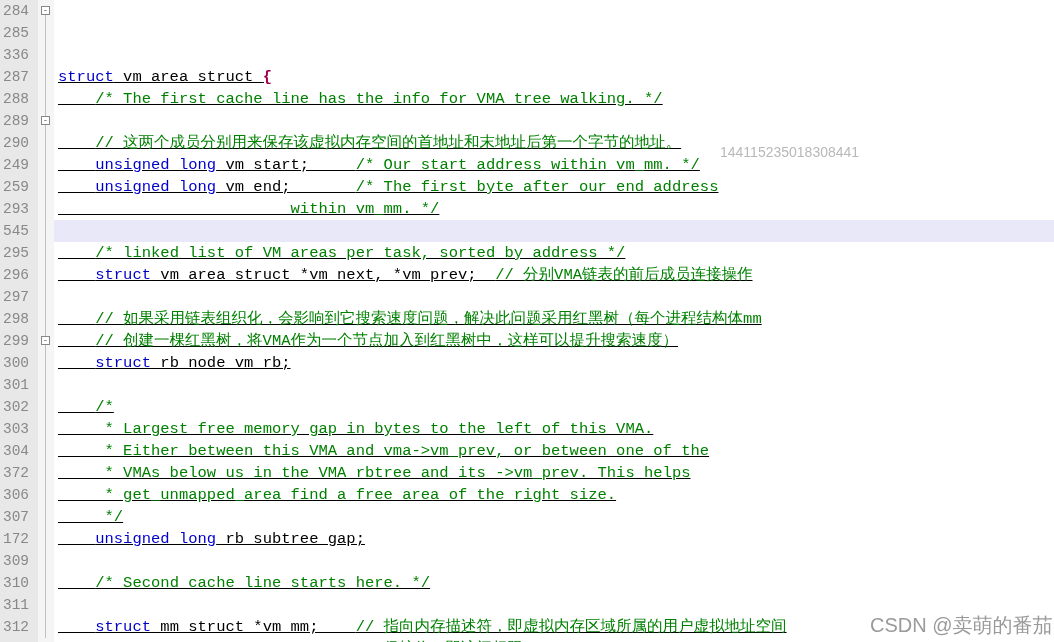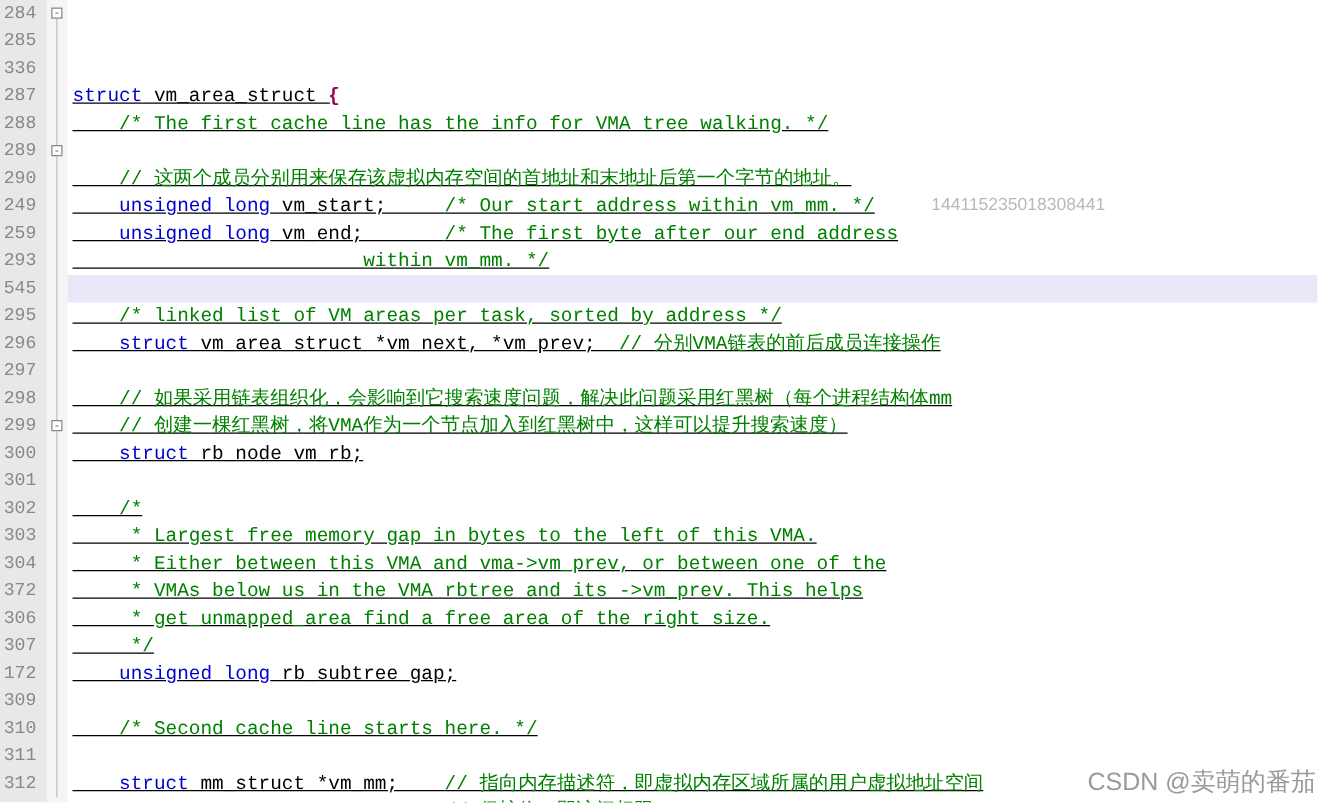--- a/index.html
+++ b/index.html
@@ -126,14 +126,14 @@
       <div class="fold-mark" style="top: 6px;">-</div>
       <div class="fold-mark" style="top: 116px;">-</div>
       <div class="fold-mark" style="top: 336px;">-</div>
     </div>
   <div class="code" id="code">
     <div class="highlight-line" id="hl" style="top: 220px;"></div>
     <div class="code-content" id="code-content"><div class="line"><span class="kw">struct</span><span class="ident"> vm_area_struct </span><span class="br">{</span></div><div class="line"><span class="txt">    </span><span class="cm">/* The first cache line has the info for VMA tree walking. */</span></div><div class="line"></div><div class="line"><span class="txt">    </span><span class="cm">// 这两个成员分别用来保存该虚拟内存空间的首地址和末地址后第一个字节的地址。</span></div><div class="line"><span class="txt">    </span><span class="kw">unsigned long</span><span class="ident"> vm_start;     </span><span class="cm">/* Our start address within vm_mm. */</span></div><div class="line"><span class="txt">    </span><span class="kw">unsigned long</span><span class="ident"> vm_end;       </span><span class="cm">/* The first byte after our end address</span></div><div class="line"><span class="cm">                         within vm_mm. */</span></div><div class="line"></div><div class="line"><span class="txt">    </span><span class="cm">/* linked list of VM areas per task, sorted by address */</span></div><div class="line"><span class="txt">    </span><span class="kw">struct</span><span class="ident"> vm_area_struct *vm_next, *vm_prev;  </span><span class="cm">// 分别VMA链表的前后成员连接操作</span></div><div class="line"></div><div class="line"><span class="txt">    </span><span class="cm">// 如果采用链表组织化，会影响到它搜索速度问题，解决此问题采用红黑树（每个进程结构体mm</span></div><div class="line"><span class="txt">    </span><span class="cm">// 创建一棵红黑树，将VMA作为一个节点加入到红黑树中，这样可以提升搜索速度）</span></div><div class="line"><span class="txt">    </span><span class="kw">struct</span><span class="ident"> rb_node vm_rb;</span></div><div class="line"></div><div class="line"><span class="txt">    </span><span class="cm">/*</span></div><div class="line"><span class="cm">     * Largest free memory gap in bytes to the left of this VMA.</span></div><div class="line"><span class="cm">     * Either between this VMA and vma-&gt;vm_prev, or between one of the</span></div><div class="line"><span class="cm">     * VMAs below us in the VMA rbtree and its -&gt;vm_prev. This helps</span></div><div class="line"><span class="cm">     * get_unmapped_area find a free area of the right size.</span></div><div class="line"><span class="cm">     */</span></div><div class="line"><span class="txt">    </span><span class="kw">unsigned long</span><span class="ident"> rb_subtree_gap;</span></div><div class="line"></div><div class="line"><span class="txt">    </span><span class="cm">/* Second cache line starts here. */</span></div><div class="line"></div><div class="line"><span class="txt">    </span><span class="kw">struct</span><span class="ident"> mm_struct *vm_mm;    </span><span class="cm">// 指向内存描述符，即虚拟内存区域所属的用户虚拟地址空间</span></div><div class="line"><span class="txt">    </span><span class="ident">pgprot_t vm_page_prot;      </span><span class="cm">// 保护位，即访问权限</span></div></div>
   </div>
 </div>
 
-<div class="watermark1" id="wm1" style="top: 155px; left: 720px; margin-left: 25px;">144115235018308441</div>
+<div class="watermark1" id="wm1" style="top: 144px; left: 720px;">144115235018308441</div>
 <div class="watermark2" id="wm2" style="top: 612px; left: 870px;">CSDN @卖萌的番茄酱</div>
 
 </body></html>

